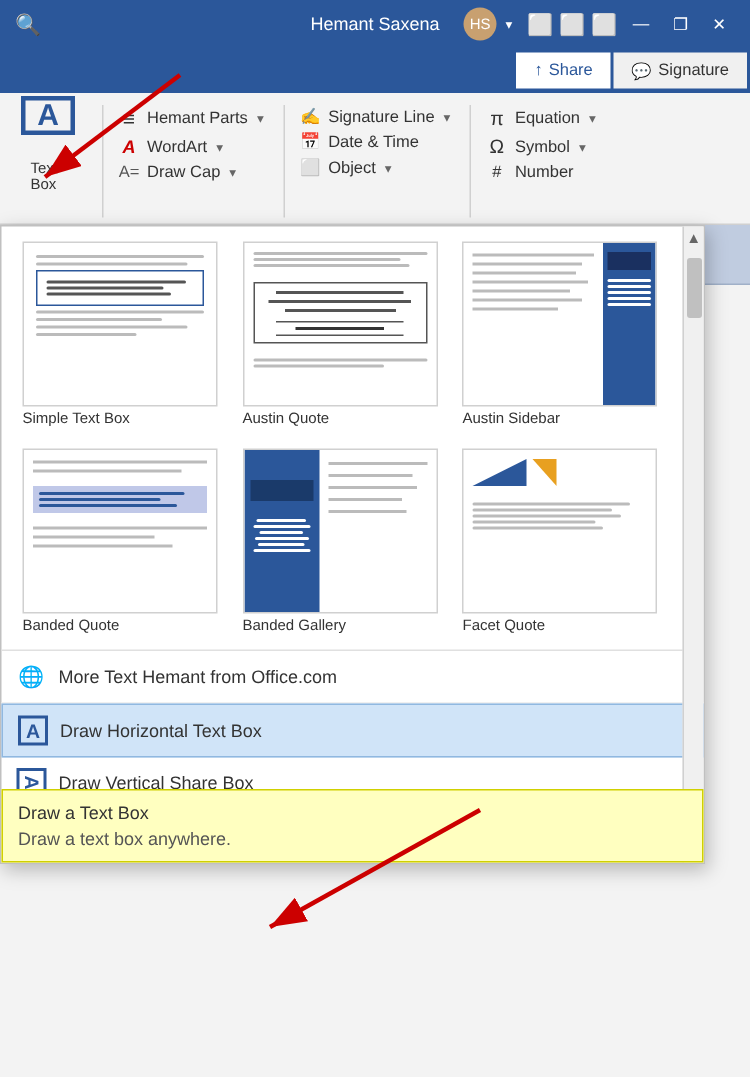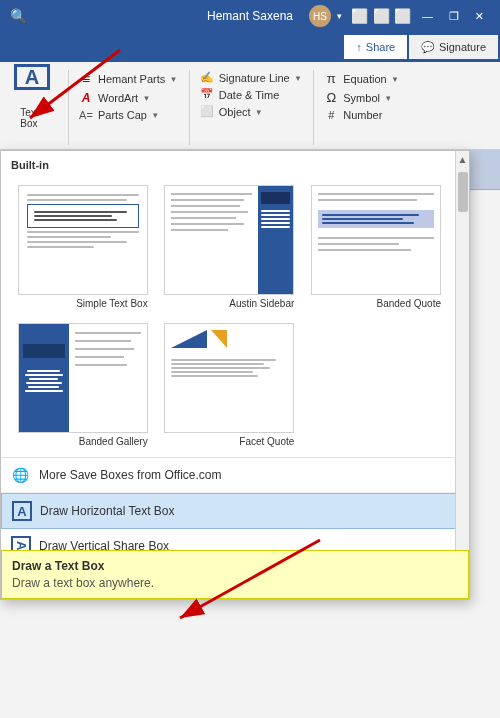--- a/index.html
+++ b/index.html
@@ -200,21 +200,21 @@
       display: grid;
       grid-template-columns: repeat(3, 1fr);
       gap: 6px;
       padding: 6px 10px 6px 10px;
       padding-right: 24px;
     }
 
     .template-item {
       display: flex;
       flex-direction: column;
-      align-items: flex-end;
+      align-items: flex-start;
       cursor: pointer;
       border: 1px solid transparent;
       padding: 3px;
     }
 
     .template-preview {
       width: 130px;
       height: 110px;
       border: 1px solid #d0d0d0;
       background: white;
@@ -387,21 +387,21 @@
       bottom: 0;
       left: 0;
       right: 0;
       background: #ffffc0;
       border: 1px solid #d0d000;
       padding: 8px 10px;
       z-index: 200;
     }
     .tooltip-title {
       font-size: 12px;
-      font-weight: bold;
+      font-weight: normal;
       color: #333;
       margin-bottom: 3px;
     }
     .tooltip-desc {
       font-size: 12px;
       color: #555;
     }
 
     
     .arrow-overlay {
@@ -481,21 +481,21 @@
       <span class="ribbon-item-label">Hemant Parts</span>
       <span class="ribbon-item-arrow">▾</span>
     </div>
     <div class="ribbon-item">
       <span class="ribbon-item-icon" style="color:#c00;font-style:italic;font-weight:bold;font-size:12px;">A</span>
       <span class="ribbon-item-label">WordArt</span>
       <span class="ribbon-item-arrow">▾</span>
     </div>
     <div class="ribbon-item">
       <span class="ribbon-item-icon" style="font-size:11px;color:#555;">A=</span>
-      <span class="ribbon-item-label">Parts Cap</span>
+      <span class="ribbon-item-label">Draw Cap</span>
       <span class="ribbon-item-arrow">▾</span>
     </div>
   </div>
 
   <div class="group-separator"></div>
 
   <div style="display:flex;flex-direction:column;gap:2px;padding-top:4px;margin-right:4px;">
     <div class="ribbon-item">
       <span class="ribbon-item-icon" style="font-size:11px;">✍</span>
       <span class="ribbon-item-label">Signature Line</span>
@@ -535,21 +535,20 @@
 <div class="doc-bg"></div>
 
 <div class="dropdown-panel">
 
   <div class="dropdown-scrollbar">
     <span class="scroll-arrow">▲</span>
     <div class="scroll-thumb"></div>
     <span class="scroll-arrow" style="margin-top:auto;">▼</span>
   </div>
 
-  <div class="dropdown-header">Built-in</div>
 
   <div class="template-grid">
 
     <div class="template-item">
       <div class="template-preview">
         <div class="preview-simple">
           <div class="preview-line" style="height:2px;background:#bbb;width:100%;"></div>
           <div class="preview-line" style="height:2px;background:#bbb;width:90%;"></div>
           <div class="preview-text-box">
             <div class="preview-line" style="height:2px;background:#555;width:95%;"></div>
@@ -558,20 +557,44 @@
           </div>
           <div class="preview-line" style="height:2px;background:#bbb;width:100%;"></div>
           <div class="preview-line" style="height:2px;background:#bbb;width:75%;"></div>
           <div class="preview-line" style="height:2px;background:#bbb;width:90%;"></div>
           <div class="preview-line" style="height:2px;background:#bbb;width:60%;"></div>
         </div>
       </div>
       <span class="template-label">Simple Text Box</span>
     </div>
 
+    <div class="template-item">
+      <div class="template-preview">
+        <div class="preview-austin">
+          <div style="display:flex;flex-direction:column;gap:2px;margin-bottom:4px;">
+            <div class="preview-line" style="height:2px;background:#bbb;width:100%;"></div>
+            <div class="preview-line" style="height:2px;background:#bbb;width:85%;"></div>
+            <div class="preview-line" style="height:2px;background:#bbb;width:90%;"></div>
+          </div>
+          <div class="preview-austin-box">
+            <div style="height:2px;background:#555;width:80%;margin:1px 0;"></div>
+            <div style="height:2px;background:#555;width:90%;margin:1px 0;"></div>
+            <div style="height:2px;background:#555;width:70%;margin:1px 0;"></div>
+            <div style="height:10px;width:80%;border-top:1px solid #555;border-bottom:1px solid #555;margin-top:3px;display:flex;align-items:center;justify-content:center;">
+              <div style="height:2px;background:#333;width:70%;"></div>
+            </div>
+          </div>
+          <div style="display:flex;flex-direction:column;gap:2px;margin-top:4px;">
+            <div class="preview-line" style="height:2px;background:#bbb;width:100%;"></div>
+            <div class="preview-line" style="height:2px;background:#bbb;width:75%;"></div>
+          </div>
+        </div>
+      </div>
+      <span class="template-label">Austin Quote</span>
+    </div>
 
     <div class="template-item">
       <div class="template-preview">
         <div class="preview-sidebar">
           <div class="preview-sidebar-main">
             <div style="height:2px;background:#bbb;width:100%;margin:1px 0;"></div>
             <div style="height:2px;background:#bbb;width:90%;margin:1px 0;"></div>
             <div style="height:2px;background:#bbb;width:85%;margin:1px 0;"></div>
             <div style="height:2px;background:#bbb;width:95%;margin:1px 0;"></div>
             <div style="height:2px;background:#bbb;width:80%;margin:1px 0;"></div>
@@ -651,21 +674,21 @@
         </div>
       </div>
       <span class="template-label">Facet Quote</span>
     </div>
 
   </div>
 
   <div class="dropdown-footer">
     <div class="dropdown-footer-item">
       <span class="footer-icon">🌐</span>
-      <span class="footer-item-text">More Save Boxes from Office.com</span>
+      <span class="footer-item-text">More Text Hemant from Office.com</span>
       <span style="margin-left:auto;font-size:12px;color:#666;">›</span>
     </div>
     <div class="dropdown-footer-item highlighted">
       <span class="footer-icon" style="font-size:13px;font-weight:bold;color:#2b579a;border:2px solid #2b579a;width:20px;height:20px;display:flex;align-items:center;justify-content:center;">A</span>
       <span class="footer-item-text">Draw Horizontal Text Box</span>
     </div>
     <div class="dropdown-footer-item">
       <span class="footer-icon" style="font-size:13px;font-weight:bold;color:#2b579a;border:2px solid #2b579a;width:20px;height:20px;display:flex;align-items:center;justify-content:center;writing-mode:vertical-rl;">A</span>
       <span class="footer-item-text">Draw Vertical Share Box</span>
     </div>

